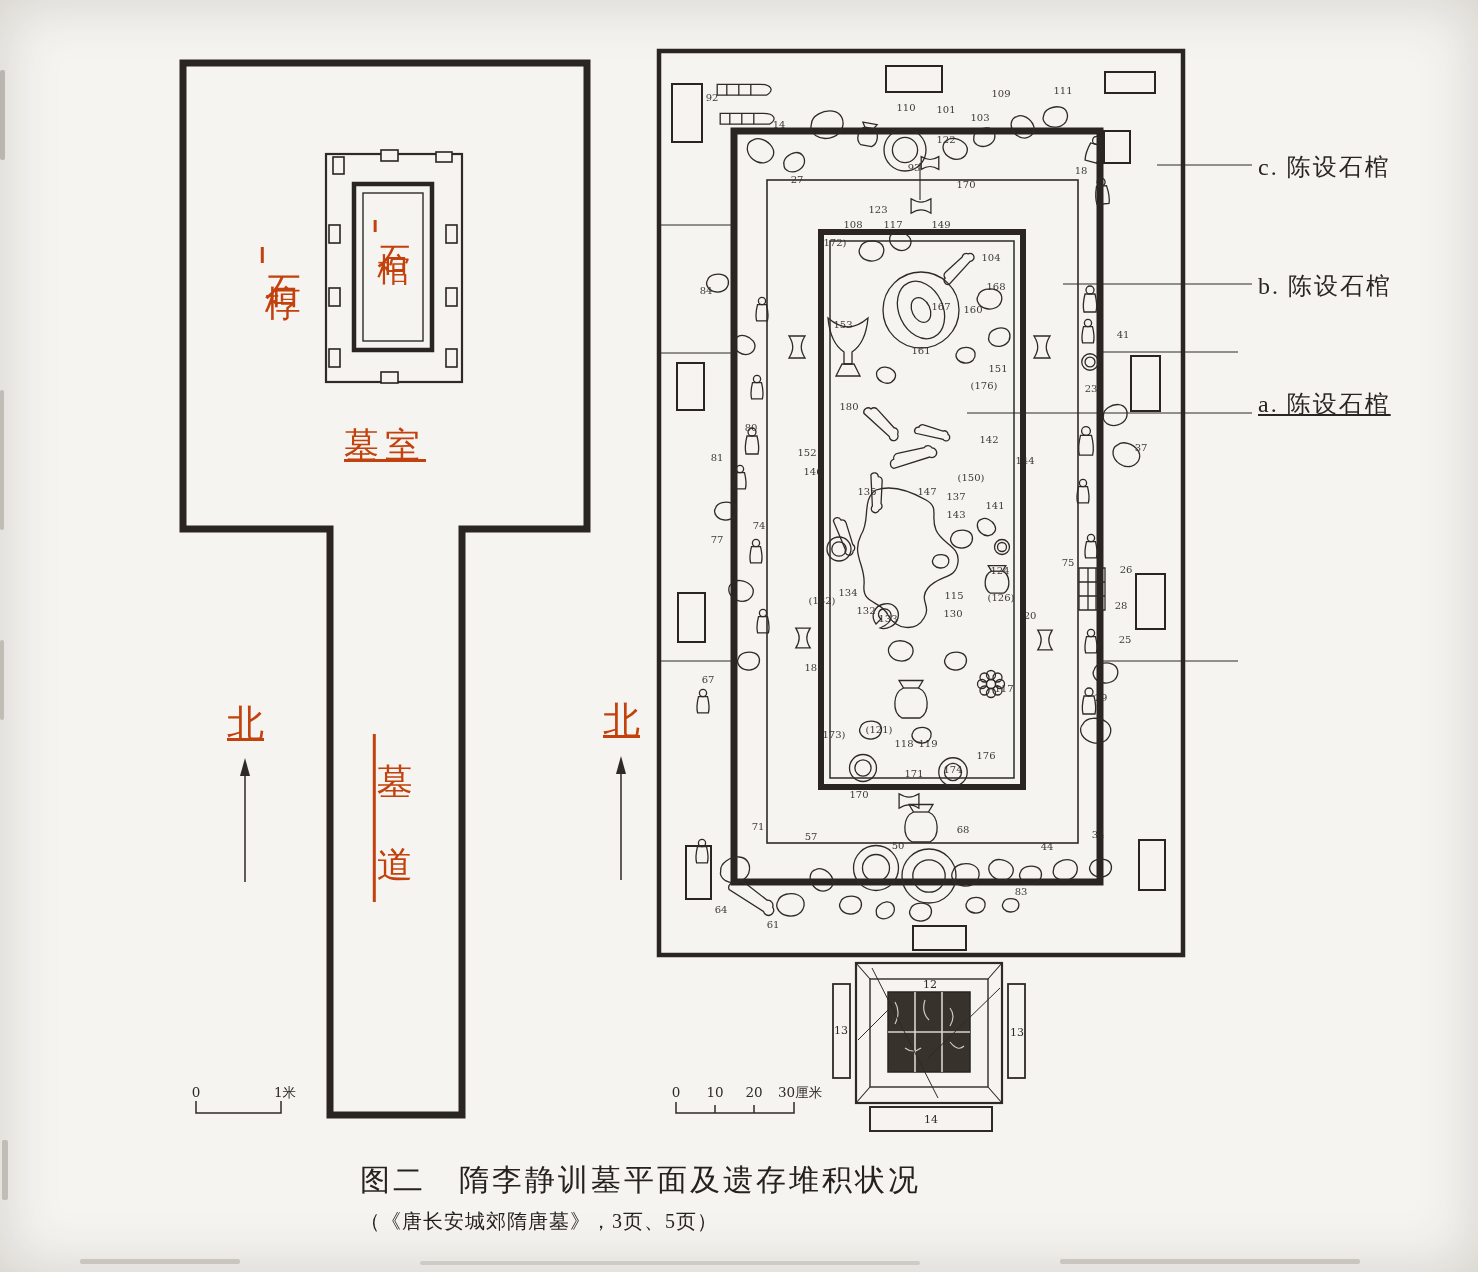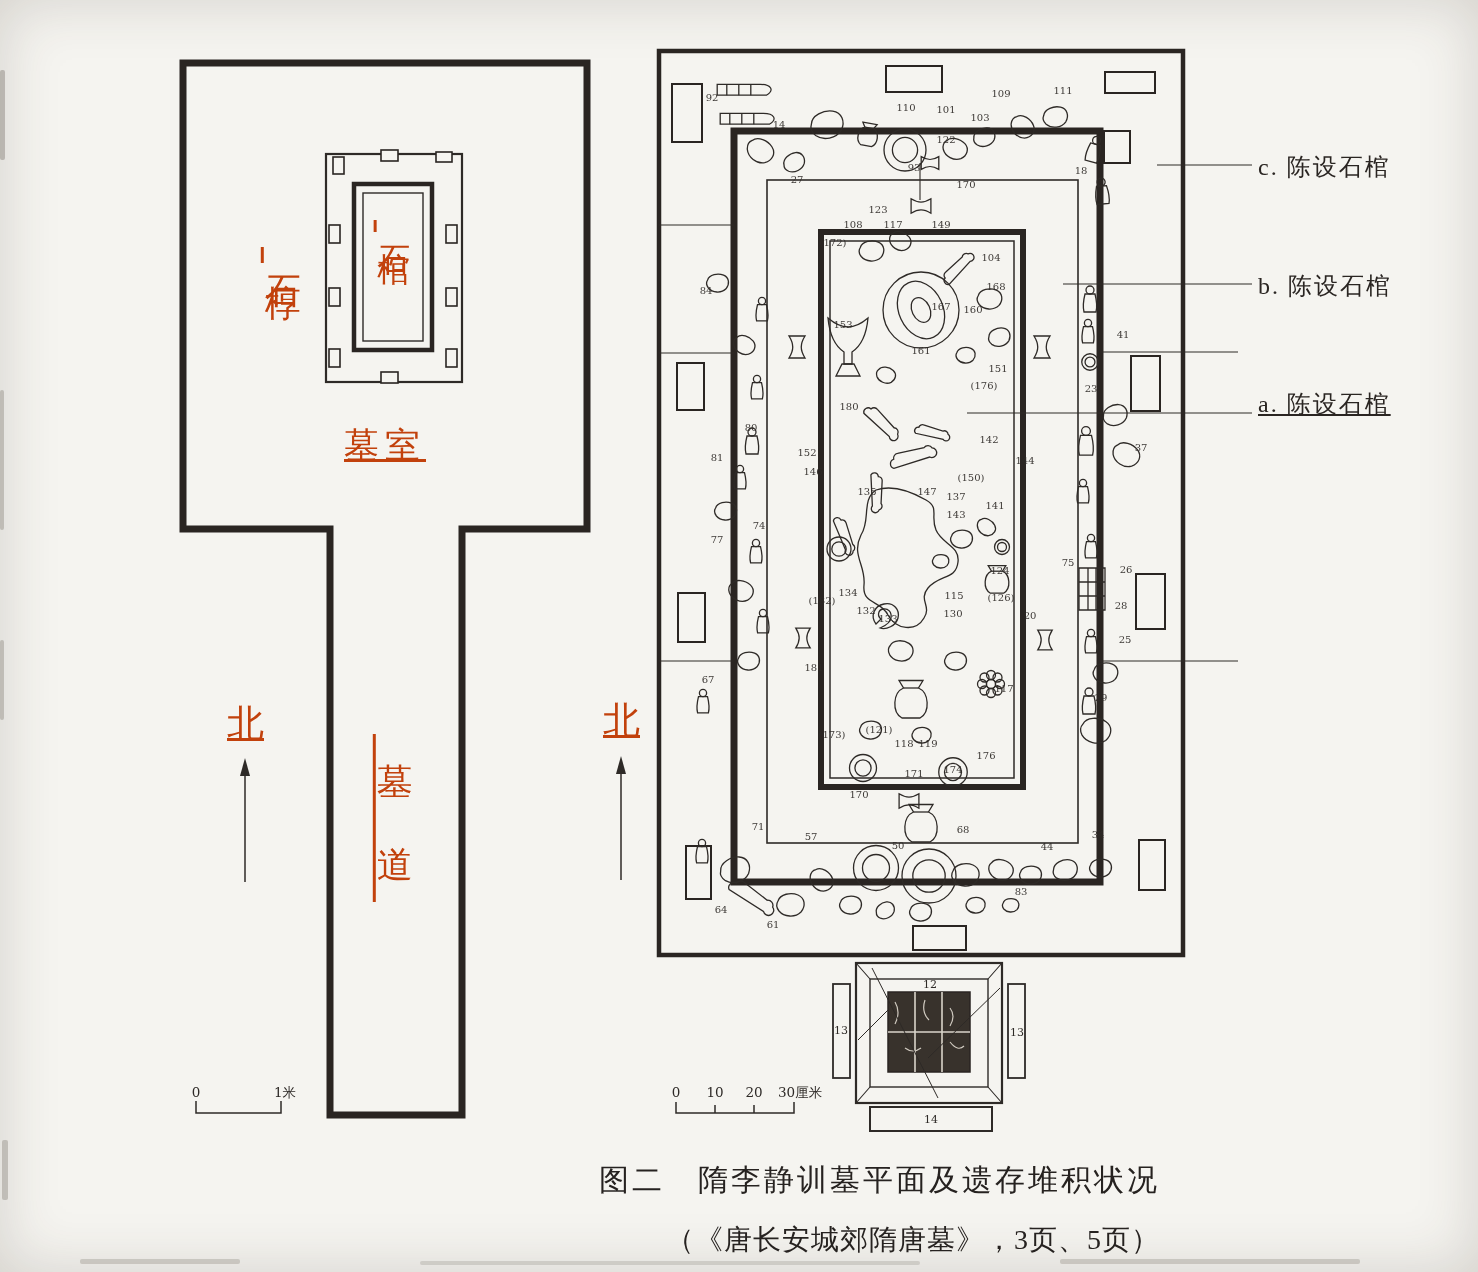--- a/index.html
+++ b/index.html
@@ -18,23 +18,23 @@
   .niche{fill:none;stroke:#2a2522;stroke-width:2;}
   .tenon{fill:#f5f4f0;stroke:#2a2522;stroke-width:1.6;}
   .art *{vector-effect:non-scaling-stroke;}
   .art path,.art circle,.art rect,.art ellipse{fill:none;stroke:#2e2a27;stroke-width:1.3;}
   .num{font-family:"DejaVu Serif", serif;font-size:10px;fill:#2e2a27;text-anchor:middle;opacity:.92;}
   .scale-label{font-family:"DejaVu Serif", serif;font-size:13.5px;fill:#2e2a27;}
   .gate-num{font-family:"DejaVu Serif", serif;font-size:11px;fill:#2e2a27;text-anchor:middle;}
   .cjk{position:absolute;color:#c2410c;line-height:1.05;white-space:nowrap;text-decoration:underline;}
   .vert{writing-mode:vertical-rl;text-orientation:upright;}
   .annot{position:absolute;left:1258px;font-size:24px;letter-spacing:2px;color:#2a2522;}
-  .caption{position:absolute;left:360px;width:800px;top:1160px;text-align:right;color:#262220;}
+  .caption{position:absolute;left:360px;width:800px;top:1160px;text-align:left;color:#262220;}
   .caption .l1{font-size:30px;letter-spacing:3px;}
-  .caption .l2{font-size:28px;letter-spacing:1px;margin-top:20px;}
+  .caption .l2{font-size:20px;letter-spacing:1px;margin-top:7px;}
   .smudge{position:absolute;background:#6a6258;border-radius:2px;}
 </style>
 </head>
 <body>
 
 <div class="page">
 
   <svg width="1478" height="1272" viewBox="0 0 1478 1272">
 
     <g>

